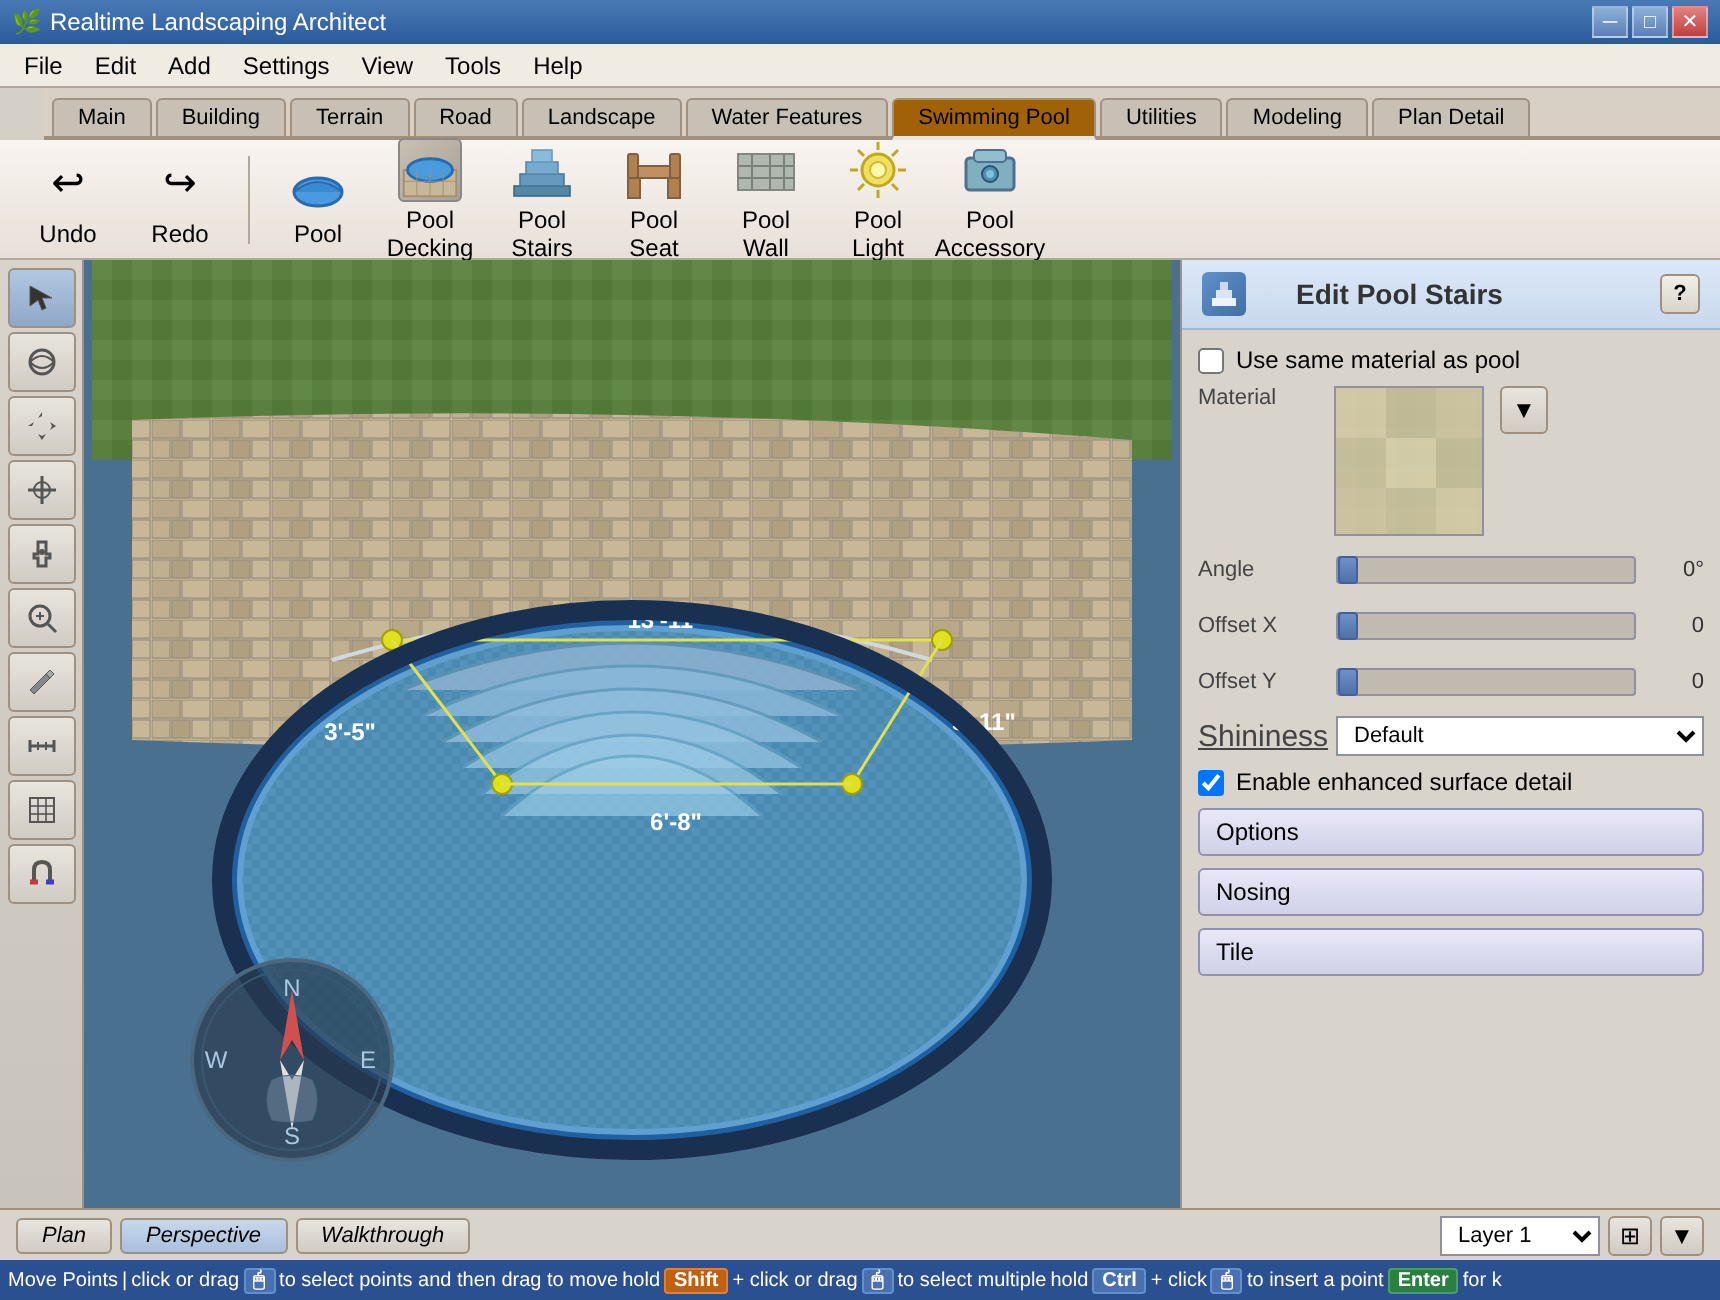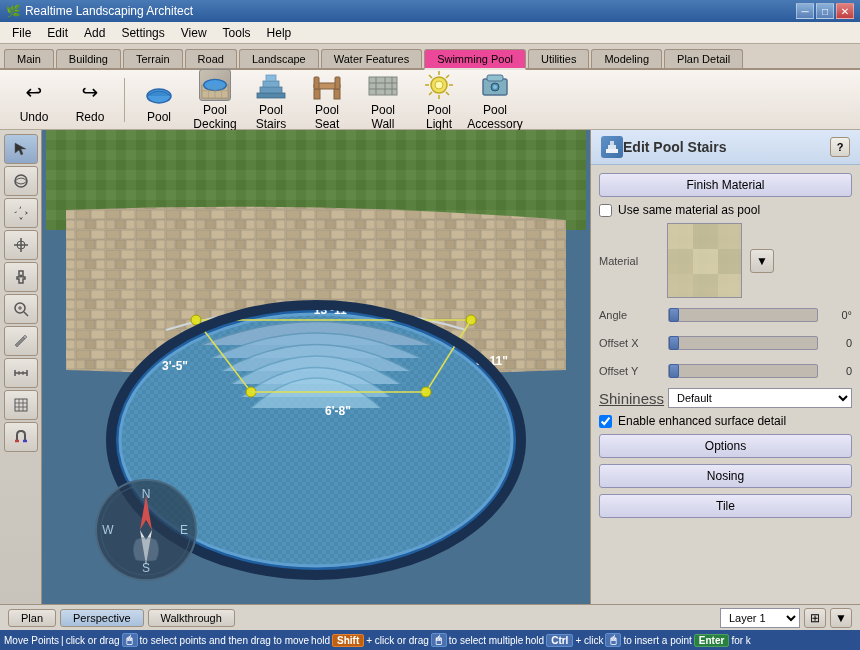--- a/index.html
+++ b/index.html
@@ -40,33 +40,34 @@
     }
 
     
     #tabbar {
       background: #d8d0c4;
       height: 26px;
       display: flex;
       align-items: flex-end;
       border-bottom: 2px solid #a09080;
       padding: 0 4px;
+      margin-left: 22px;
     }
     .tab {
       padding: 3px 12px;
       cursor: pointer;
       background: #c8c0b4;
       border: 1px solid #a09080;
       border-bottom: none;
       margin-right: 2px;
       font-size: 11px;
       border-radius: 3px 3px 0 0;
     }
     .tab.active {
-      background: #ec4899;
+      background: #a16207;
       border-bottom: 2px solid #e8e4de;
       margin-bottom: -2px;
       z-index: 1;
     }
 
     
     #toolbar {
       background: linear-gradient(to bottom, #f8f4f0, #e8e0d8);
       height: 60px;
       display: flex;
@@ -137,21 +138,21 @@
       background: #d8d4cc;
       border-left: 1px solid #a09080;
       display: flex;
       flex-direction: column;
     }
     #right-panel-header {
       background: linear-gradient(to bottom, #dce8f8, #c8d8ec);
       padding: 6px 10px;
       display: flex;
       align-items: center;
-      gap: 0;
+      gap: 25px;
       border-bottom: 1px solid #a0b8d0;
     }
     .panel-icon {
       width: 22px; height: 22px;
       background: linear-gradient(135deg, #6090c8, #4070a8);
       border-radius: 3px;
       display: flex; align-items: center; justify-content: center;
       color: white; font-size: 12px;
     }
     #right-panel-title {
@@ -192,21 +193,21 @@
 
     .checkbox-row {
       display: flex;
       align-items: center;
       gap: 6px;
       font-size: 11px;
     }
 
     .material-row {
       display: flex;
-      align-items: center;
+      align-items: flex-start;
       gap: 8px;
     }
     .material-label { width: 60px; font-size: 11px; color: #444; }
     .material-thumb {
       width: 75px; height: 75px;
       border: 1px solid #9090a0;
       background: #e8e0c8;
       position: relative;
       overflow: hidden;
     }
@@ -269,40 +270,41 @@
     }
 
     .action-btn {
       width: 100%;
       background: linear-gradient(to bottom, #e8e8f8, #d0d0e8);
       border: 1px solid #9090b0;
       border-radius: 3px;
       padding: 4px 8px;
       cursor: pointer;
       font-size: 12px;
-      text-align: center;
+      text-align: left;
     }
 
     
     #bottom-bar {
       height: 26px;
       background: #d8d4cc;
       border-top: 1px solid #a09080;
       display: flex;
       align-items: center;
       gap: 4px;
       padding: 0 8px;
     }
     .view-tab {
       padding: 2px 12px;
       background: linear-gradient(to bottom, #e8e4de, #d0ccc4);
       border: 1px solid #a09080;
       border-radius: 3px;
       cursor: pointer;
       font-size: 11px;
+      font-style: italic;
     }
     .view-tab.active { background: linear-gradient(to bottom, #c8d8ec, #a8c0dc); }
     .layer-select {
       background: white;
       border: 1px solid #9090a0;
       height: 20px;
       padding: 0 4px;
       font-size: 11px;
       width: 80px;
     }
@@ -661,21 +663,20 @@
           <rect x="4" y="6" width="8" height="4" fill="white" opacity="0.8"></rect>
           <rect x="6" y="2" width="4" height="4" fill="white" opacity="0.7"></rect>
         </svg>
       </div>
       <span id="right-panel-title">Edit Pool Stairs</span>
       <div class="help-btn">?</div>
     </div>
 
     <div id="right-panel-content">
 
-      <button class="section-btn">Finish Material</button>
 
       <div class="checkbox-row">
         <input type="checkbox" style="">
         <span>Use same material as pool</span>
       </div>
 
       <div class="material-row">
         <span class="material-label">Material</span>
         <div class="material-thumb">
           <svg width="75" height="75" viewBox="0 0 75 75">

